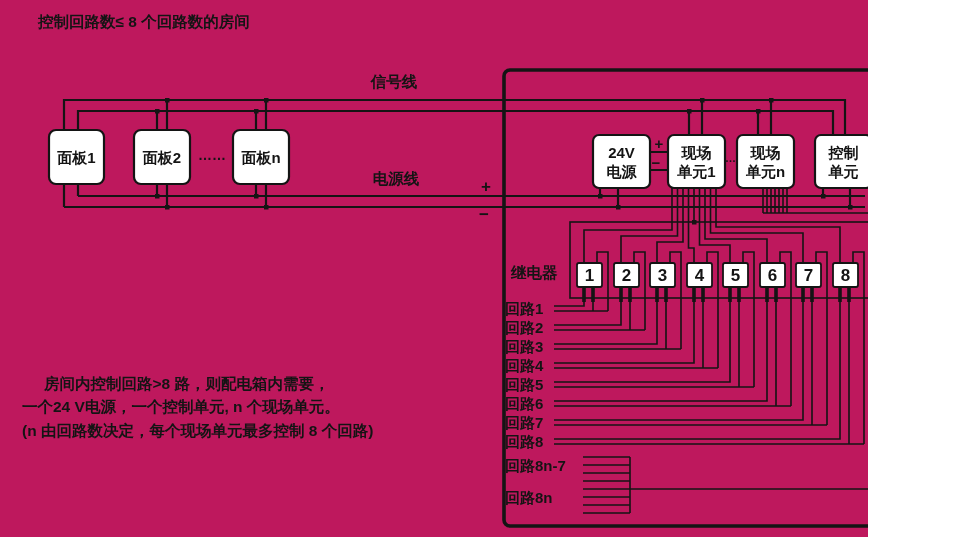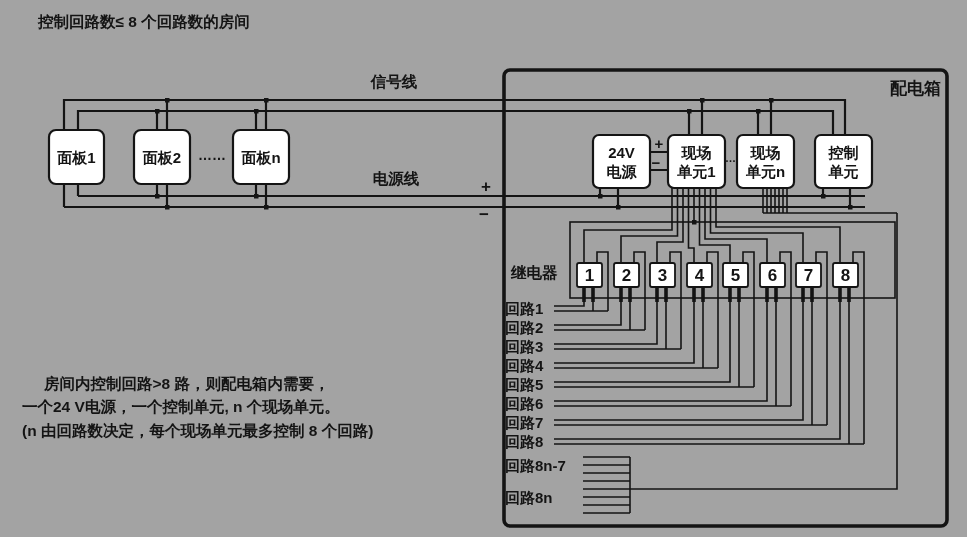--- a/index.html
+++ b/index.html
@@ -1,16 +1,16 @@
 <!DOCTYPE html>
 <html><head>
 <meta charset="utf-8">
 <style>
   html,body{margin:0;padding:0;background:#fff;}
-  #stage{position:relative;width:967px;height:537px;background:#a3a3a3;overflow:hidden;}
+  #stage{position:relative;width:868px;height:537px;background:#be185d;overflow:hidden;}
   svg{display:block;}
   svg text{font-family:"Liberation Sans","DejaVu Sans",sans-serif;font-weight:bold;fill:#141414;}
   .t15{font-size:15px;}
   .t155{font-size:15.5px;}
   .t17{font-size:17px;}
   .t14{font-size:14px;}
   .t11{font-size:11px;}
   .mid{text-anchor:middle;}
   .end{text-anchor:end;}
   .wire{stroke:#141414;stroke-width:2.2;fill:none;}

